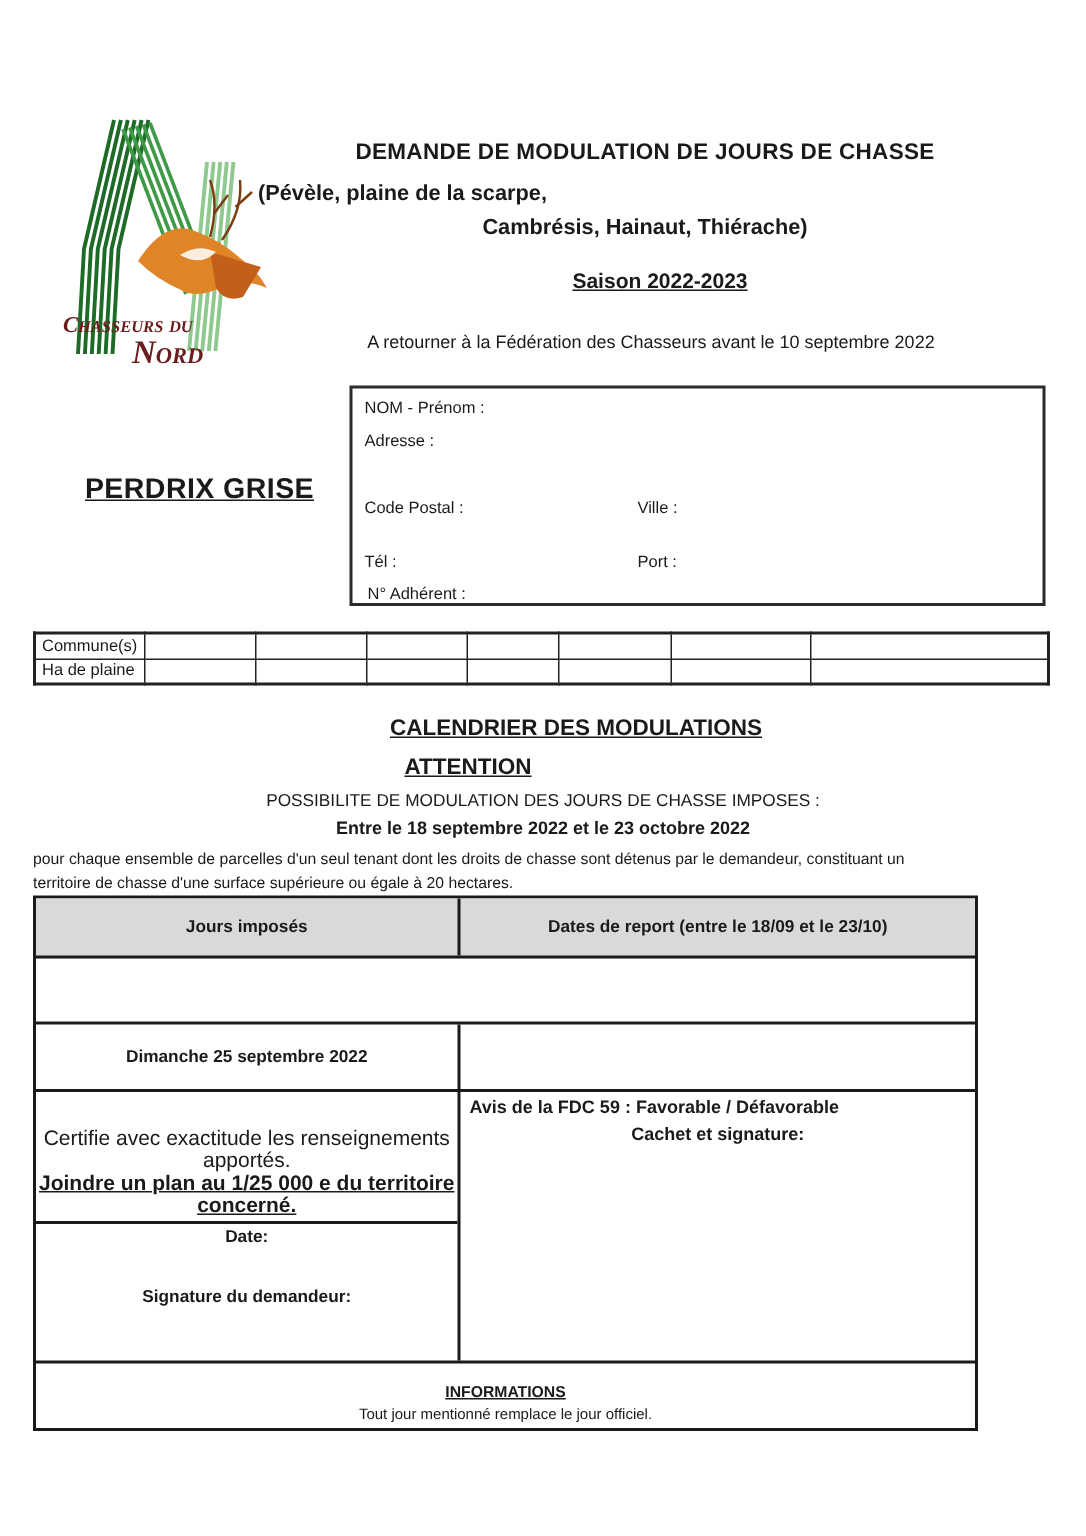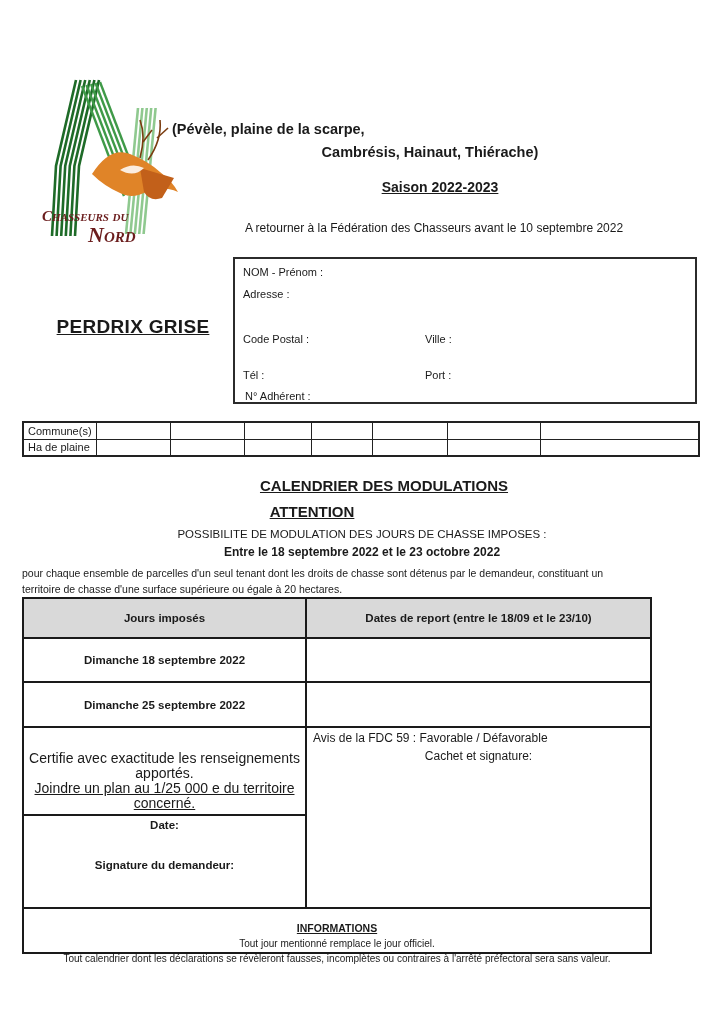--- a/index.html
+++ b/index.html
@@ -78,24 +78,24 @@
   .mt-day-row { height: 44px; font-weight: bold; }
   .mt-day-row2 { height: 45px; }
   .mt-body { height: 179px; border-bottom: none; }
   .mt-body .mt-left { display: block; }
   .certify-area {
     height: 88px; border-bottom: 2px solid #1a1a1a;
     display: flex; flex-direction: column; justify-content: flex-end; align-items: center;
     font-size: 14px; padding-bottom: 3px; text-align: center;
   }
   .certify-line { line-height: 15px; }
-  .attach-line { line-height: 15px; font-weight: normal; text-decoration: underline; }
+  .attach-line { line-height: 15px; font-weight: bold; text-decoration: underline; }
   .date-area { padding: 3px 5px; font-weight: bold; font-size: 11.5px; }
   .signature-label { margin-top: 28px; }
-  .mt-body .mt-right { padding: 3px 6px; font-weight: normal; font-size: 12px; }
+  .mt-body .mt-right { padding: 3px 6px; font-weight: bold; font-size: 12px; }
   .cachet-label { text-align: center; margin-top: 4px; }
   .mt-info { border-top: 2px solid #1a1a1a; height: 45px; text-align: center; padding-top: 13px; }
   .info-heading { font-size: 10.5px; font-weight: bold; text-decoration: underline; }
   .info-line { font-size: 10px; margin-top: 4px; }
 </style>
 </head>
 <body>
 
 <div class="page">
 
@@ -138,20 +138,21 @@
         <path d="M56 100 Q74 72 94 80 Q112 87 124 98 Q136 107 142 118 Q126 111 112 117 Q96 126 84 119 Q68 112 56 100 Z" fill="#e08428"></path>
         <path d="M104 94 L138 104 L126 124 Q114 128 108 118 Z" fill="#c2601a"></path>
         <path d="M84 96 Q96 88 108 94 Q98 104 84 96 Z" fill="#ffffff" opacity="0.85"></path>
       </g>
 
       <text x="6" y="147" font-size="15" font-style="italic" fill="#6b1d1d" style="font-variant:small-caps; font-family:'Liberation Serif', serif; font-weight:bold">Chasseurs du</text>
       <text x="52" y="168" font-size="22" font-style="italic" fill="#6b1d1d" style="font-variant:small-caps; font-family:'Liberation Serif', serif; font-weight:bold">Nord</text>
     </svg>
   </div>
 
+  <div class="abs title-main">DEMANDE DE MODULATION DE JOURS DE CHASSE</div>
   <div class="abs title-sub1">(Pévèle, plaine de la scarpe,</div>
   <div class="abs title-sub2">Cambrésis, Hainaut, Thiérache)</div>
   <div class="abs season"><span>Saison 2022-2023</span></div>
   <div class="abs return-note">A retourner à la Fédération des Chasseurs avant le 10 septembre 2022</div>
 
   <div class="abs species">PERDRIX GRISE</div>
 
   <div class="abs applicant-box">
     <div class="fld fld-nom">NOM - Prénom :</div>
     <div class="fld fld-adresse">Adresse :</div>
@@ -207,21 +208,20 @@
   </div>
 
   <div class="abs mod-table">
 
     <div class="mt-row mt-header">
       <div class="mt-left">Jours imposés</div>
       <div class="mt-right">Dates de report (entre le 18/09 et le 23/10)</div>
     </div>
 
     <div class="mt-row mt-day-row">
-      <div class="mt-left">Dimanche 18 septembre 2022</div>
       <div class="mt-right"></div>
     </div>
 
     <div class="mt-row mt-day-row mt-day-row2">
       <div class="mt-left">Dimanche 25 septembre 2022</div>
       <div class="mt-right"></div>
     </div>
 
     <div class="mt-row mt-body">
       <div class="mt-left">
@@ -236,18 +236,17 @@
       </div>
       <div class="mt-right">
         <div>Avis de la FDC 59 : Favorable / Défavorable</div>
         <div class="cachet-label">Cachet et signature:</div>
       </div>
     </div>
 
     <div class="mt-info">
       <div class="info-heading">INFORMATIONS</div>
       <div class="info-line">Tout jour mentionné remplace le jour officiel.</div>
-      <div class="info-line">Tout calendrier dont les déclarations se révèleront fausses, incomplètes ou contraires à l'arrêté préfectoral sera sans valeur.</div>
     </div>
 
   </div>
 
 </div>
 
 </body></html>

